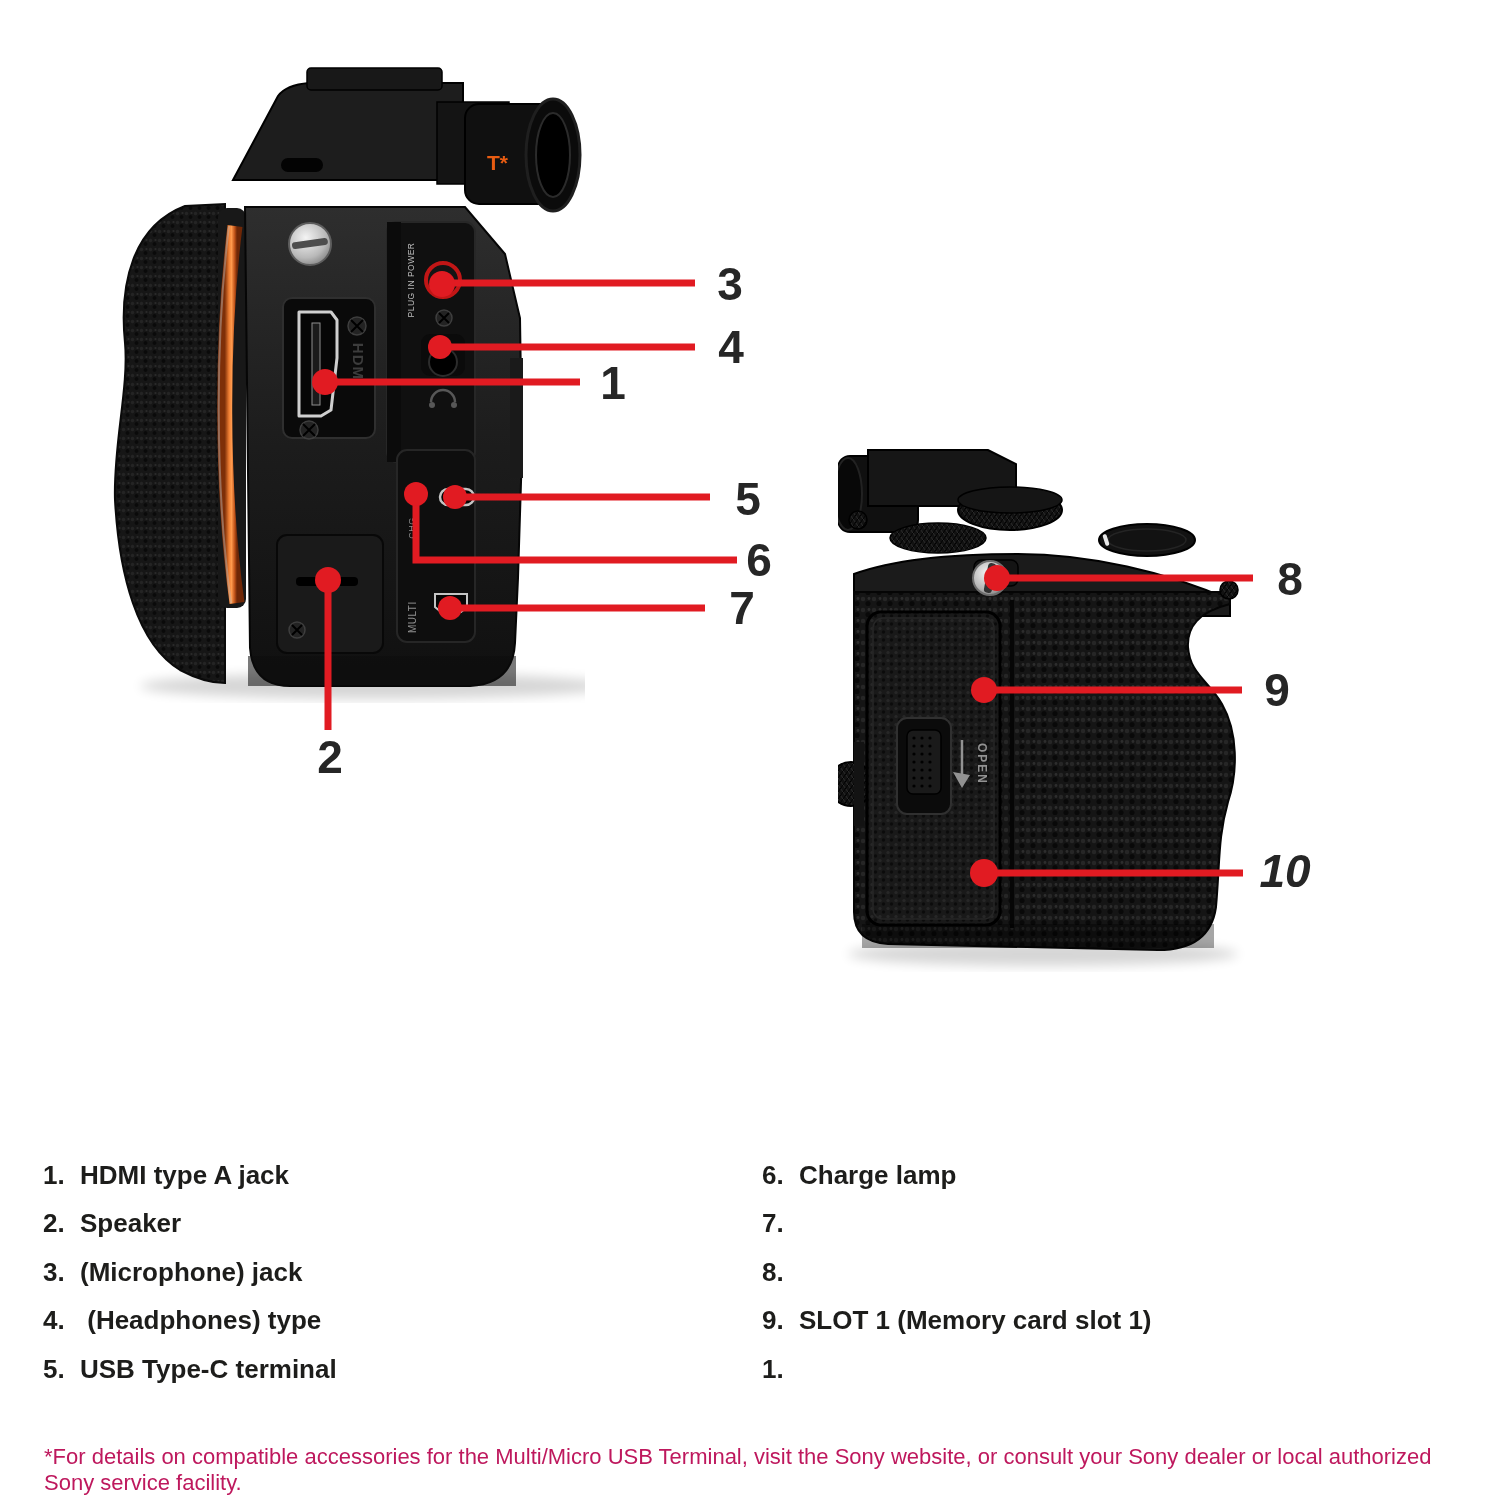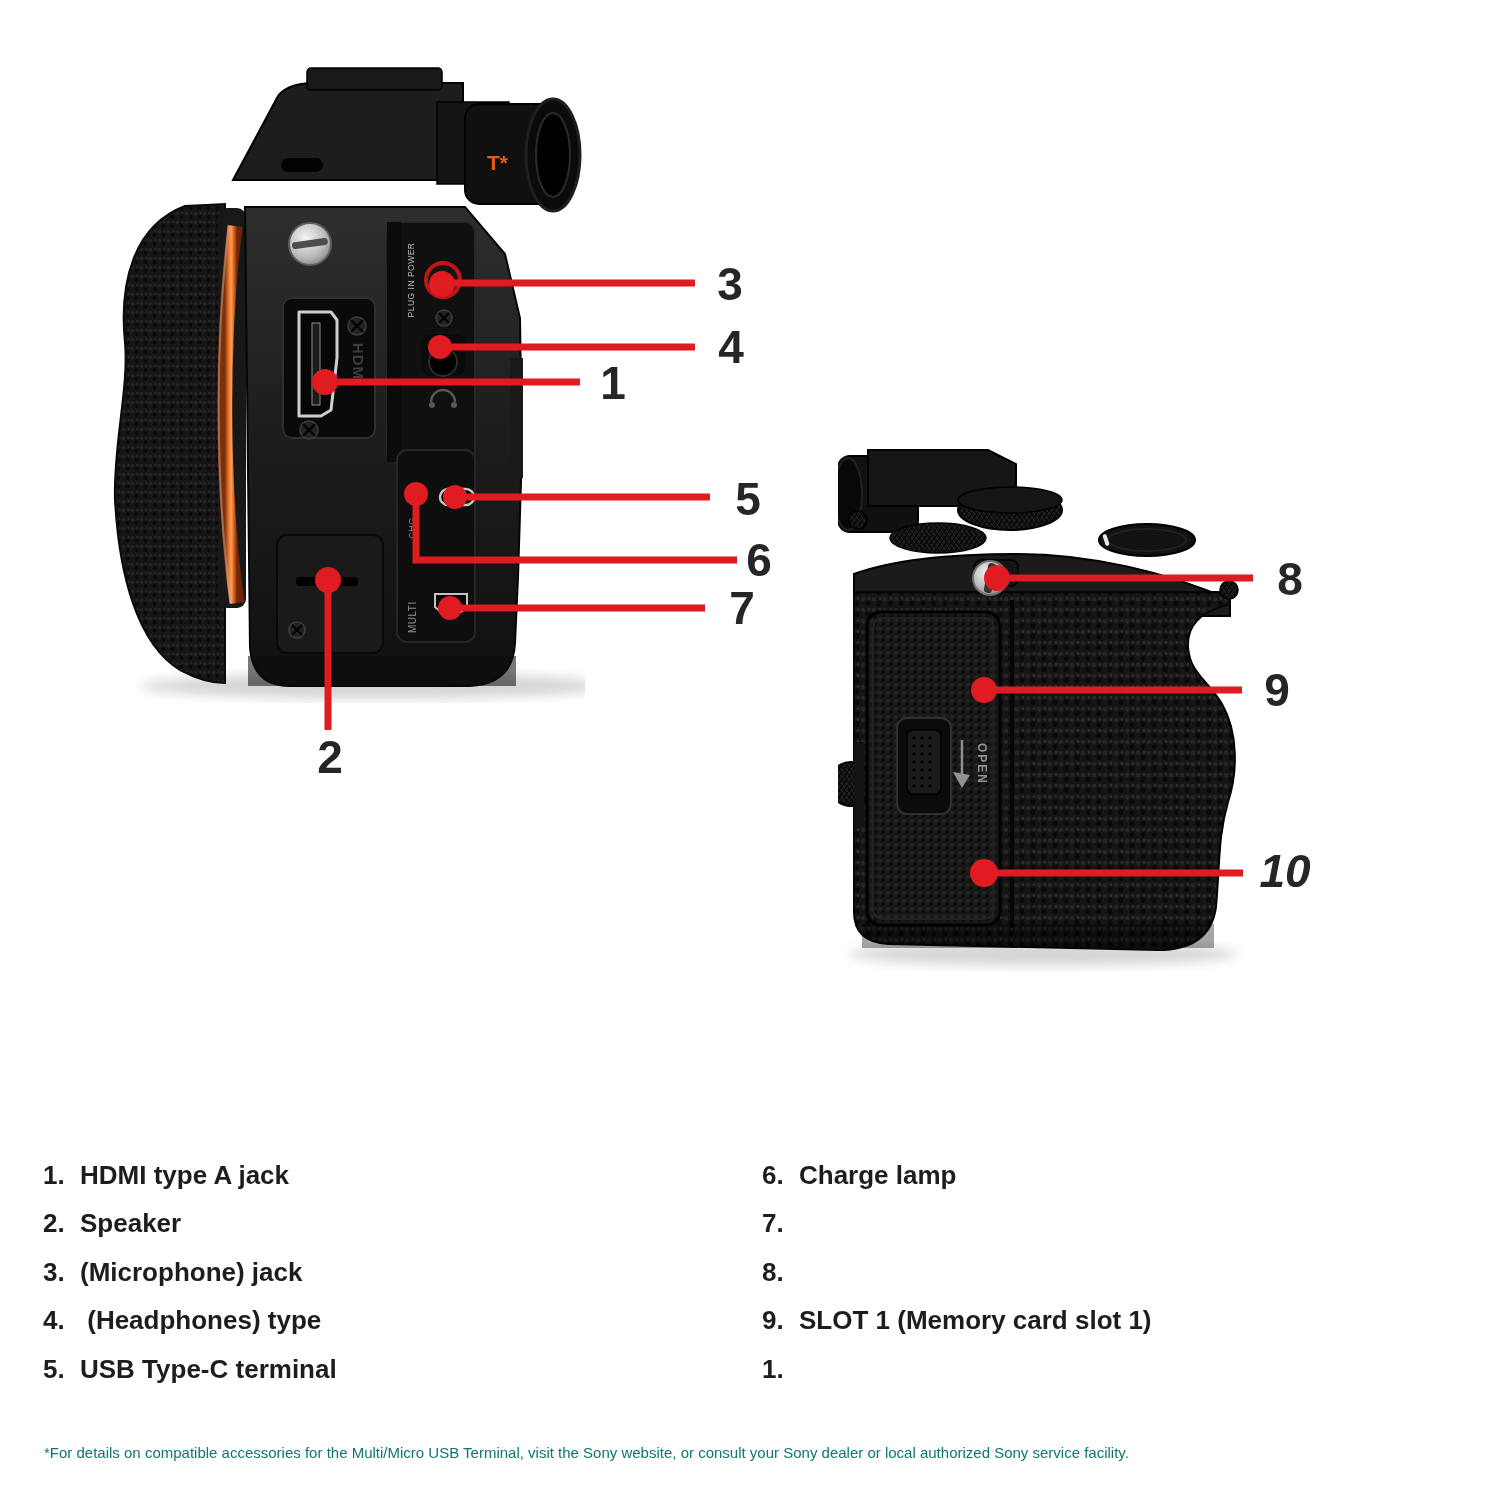--- a/index.html
+++ b/index.html
@@ -7,21 +7,21 @@
   .canvas{position:absolute;left:0;top:0;width:1500px;height:1500px;background:#ffffff;}
   .cam{position:absolute;}
   .overlay{position:absolute;left:0;top:0;width:1500px;height:1500px;pointer-events:none;}
   .num{position:absolute;transform:translate(-50%,-50%);font-size:46px;font-weight:bold;color:#262626;line-height:1;}
   .legend-col{position:absolute;top:1151px;}
   .legend-col.left{left:43px;}
   .legend-col.right{left:762px;}
   .legend-row{display:flex;align-items:center;height:48.5px;font-weight:bold;font-size:26px;color:#1d1d1b;}
   .legend-num{flex:none;width:37px;white-space:pre;}
   .legend-label{white-space:pre;text-align:right;}
-  .footnote{position:absolute;left:44px;top:1444px;font-size:15px;color:#0f766e;width:1420px;}
+  .footnote{position:absolute;left:44px;top:1444px;font-size:22px;color:#be185d;width:1420px;}
   svg text{font-family:"Liberation Sans",sans-serif;}
 </style>
 </head>
 <body>
 
 <div class="canvas">
 
   <svg class="cam" style="left:85px;top:58px;" width="500" height="645" viewBox="0 0 500 645">
     <defs>
       <linearGradient id="bodyGradL" x1="0" y1="0" x2="0" y2="1">

